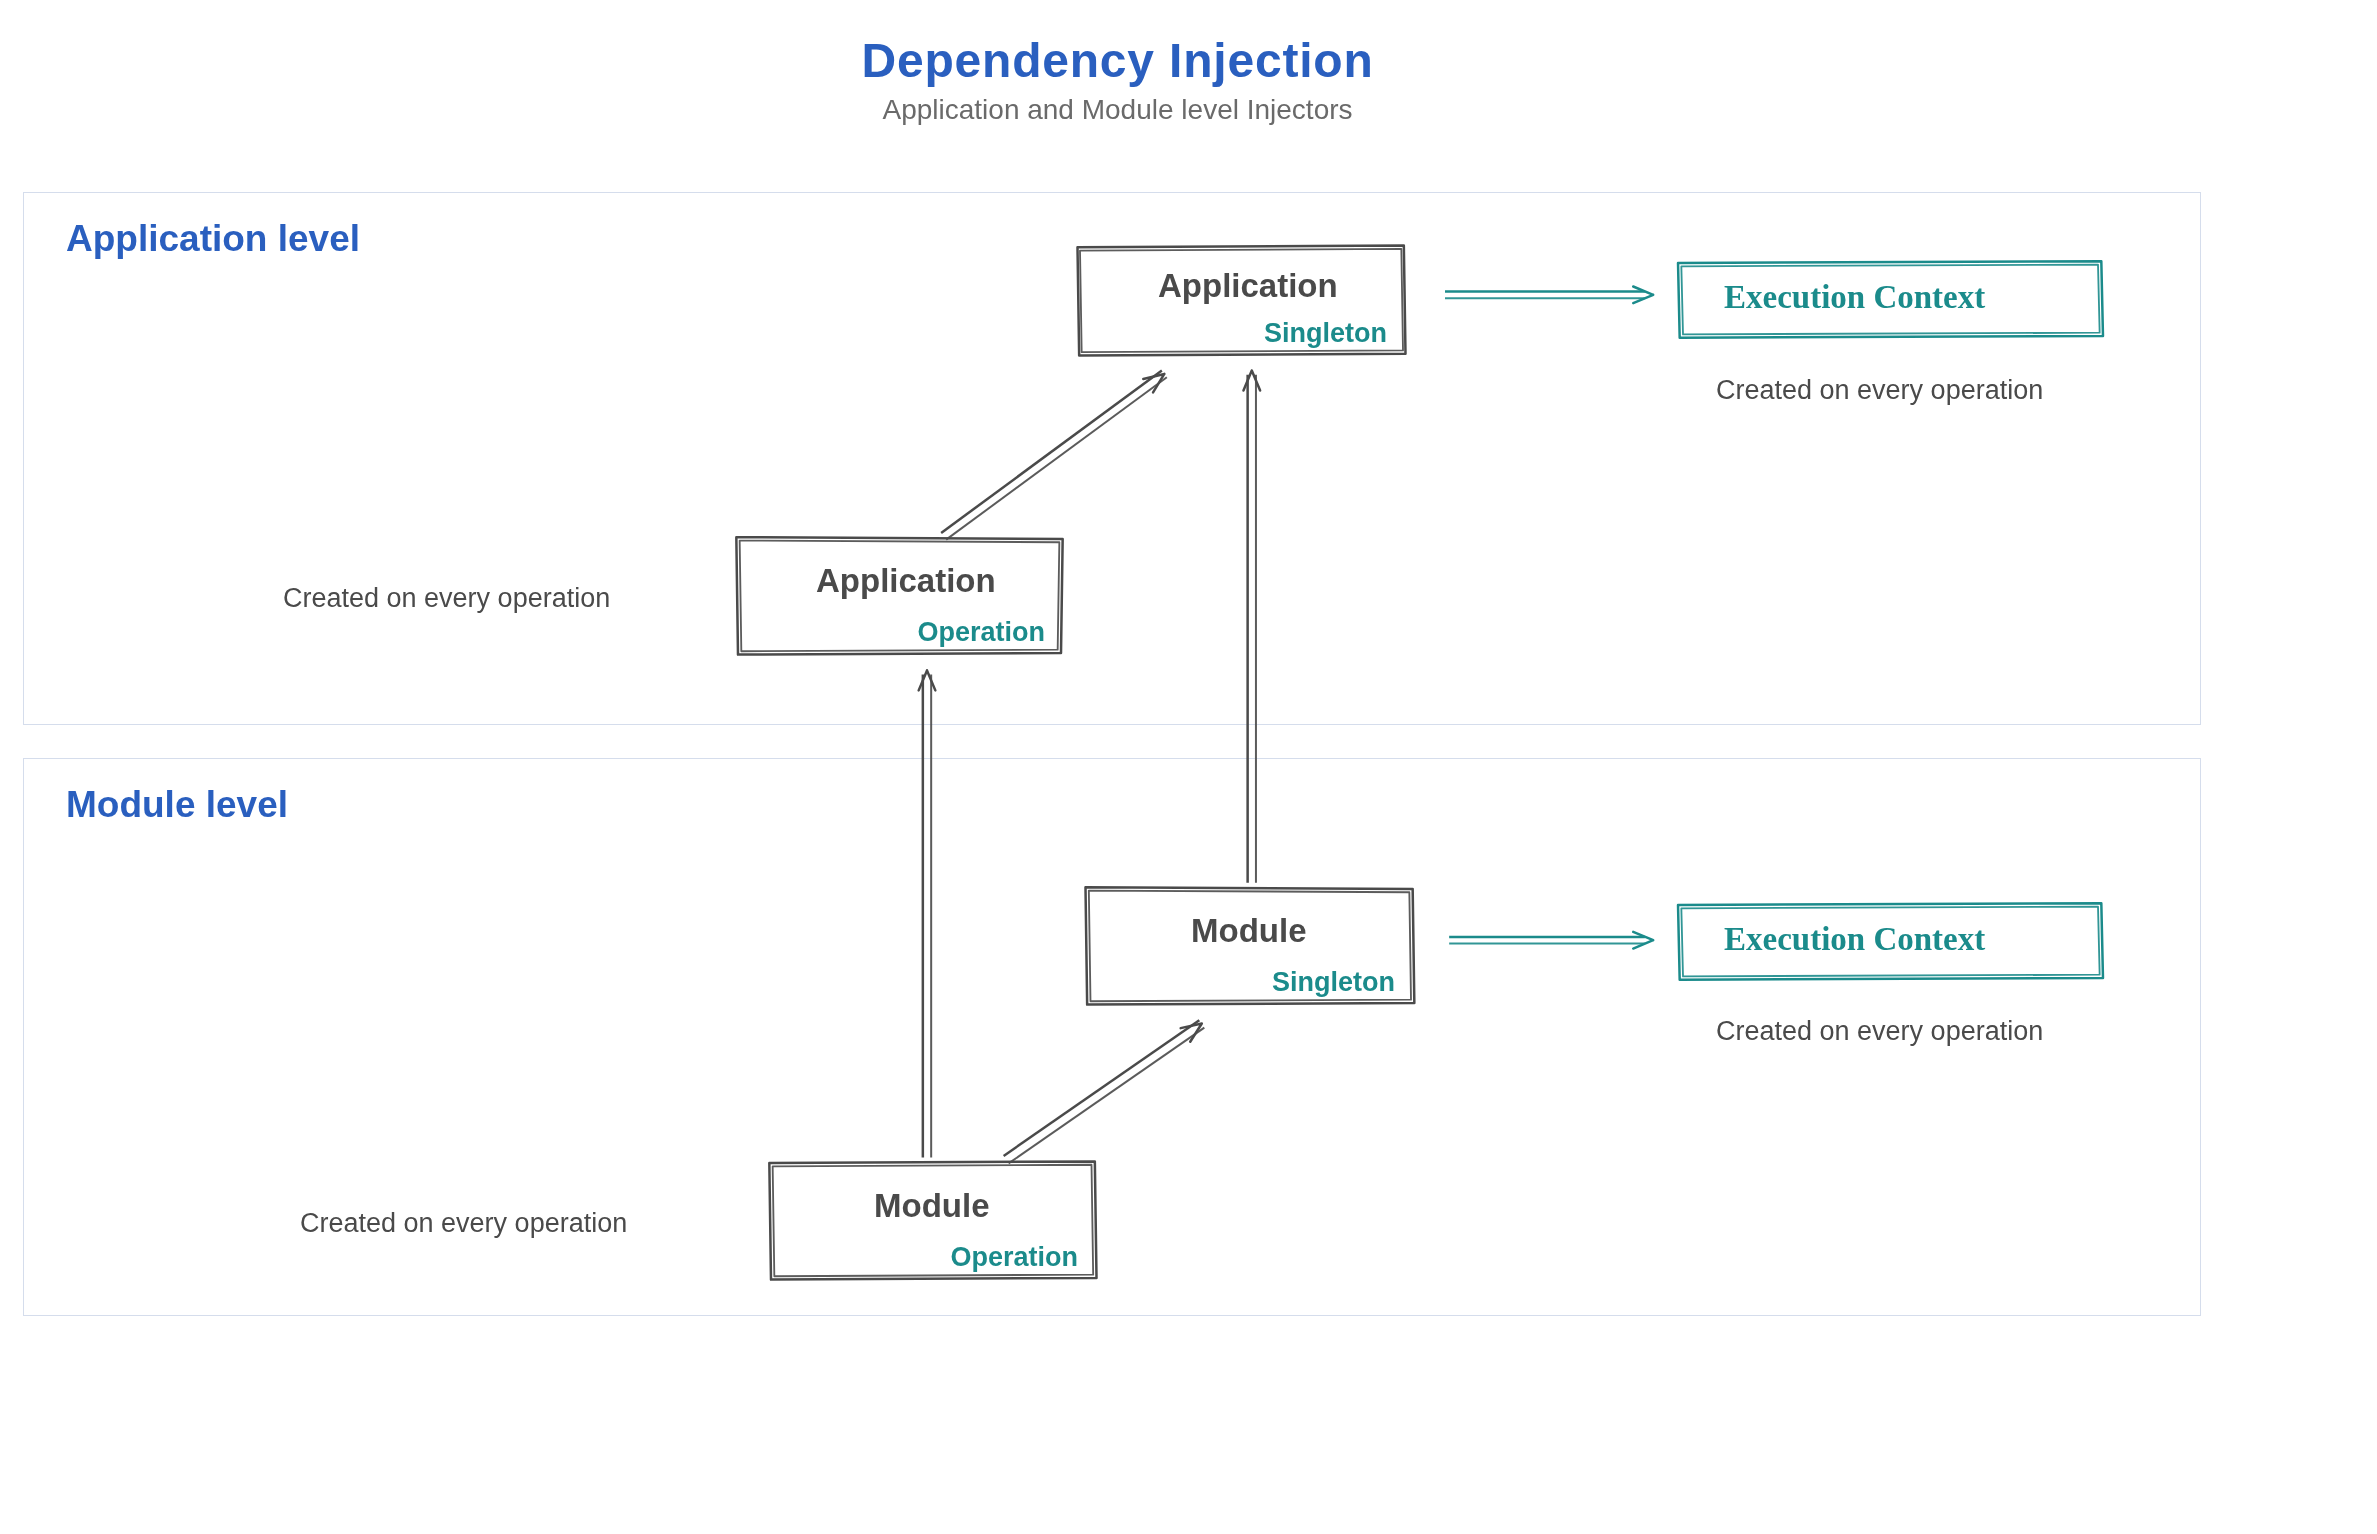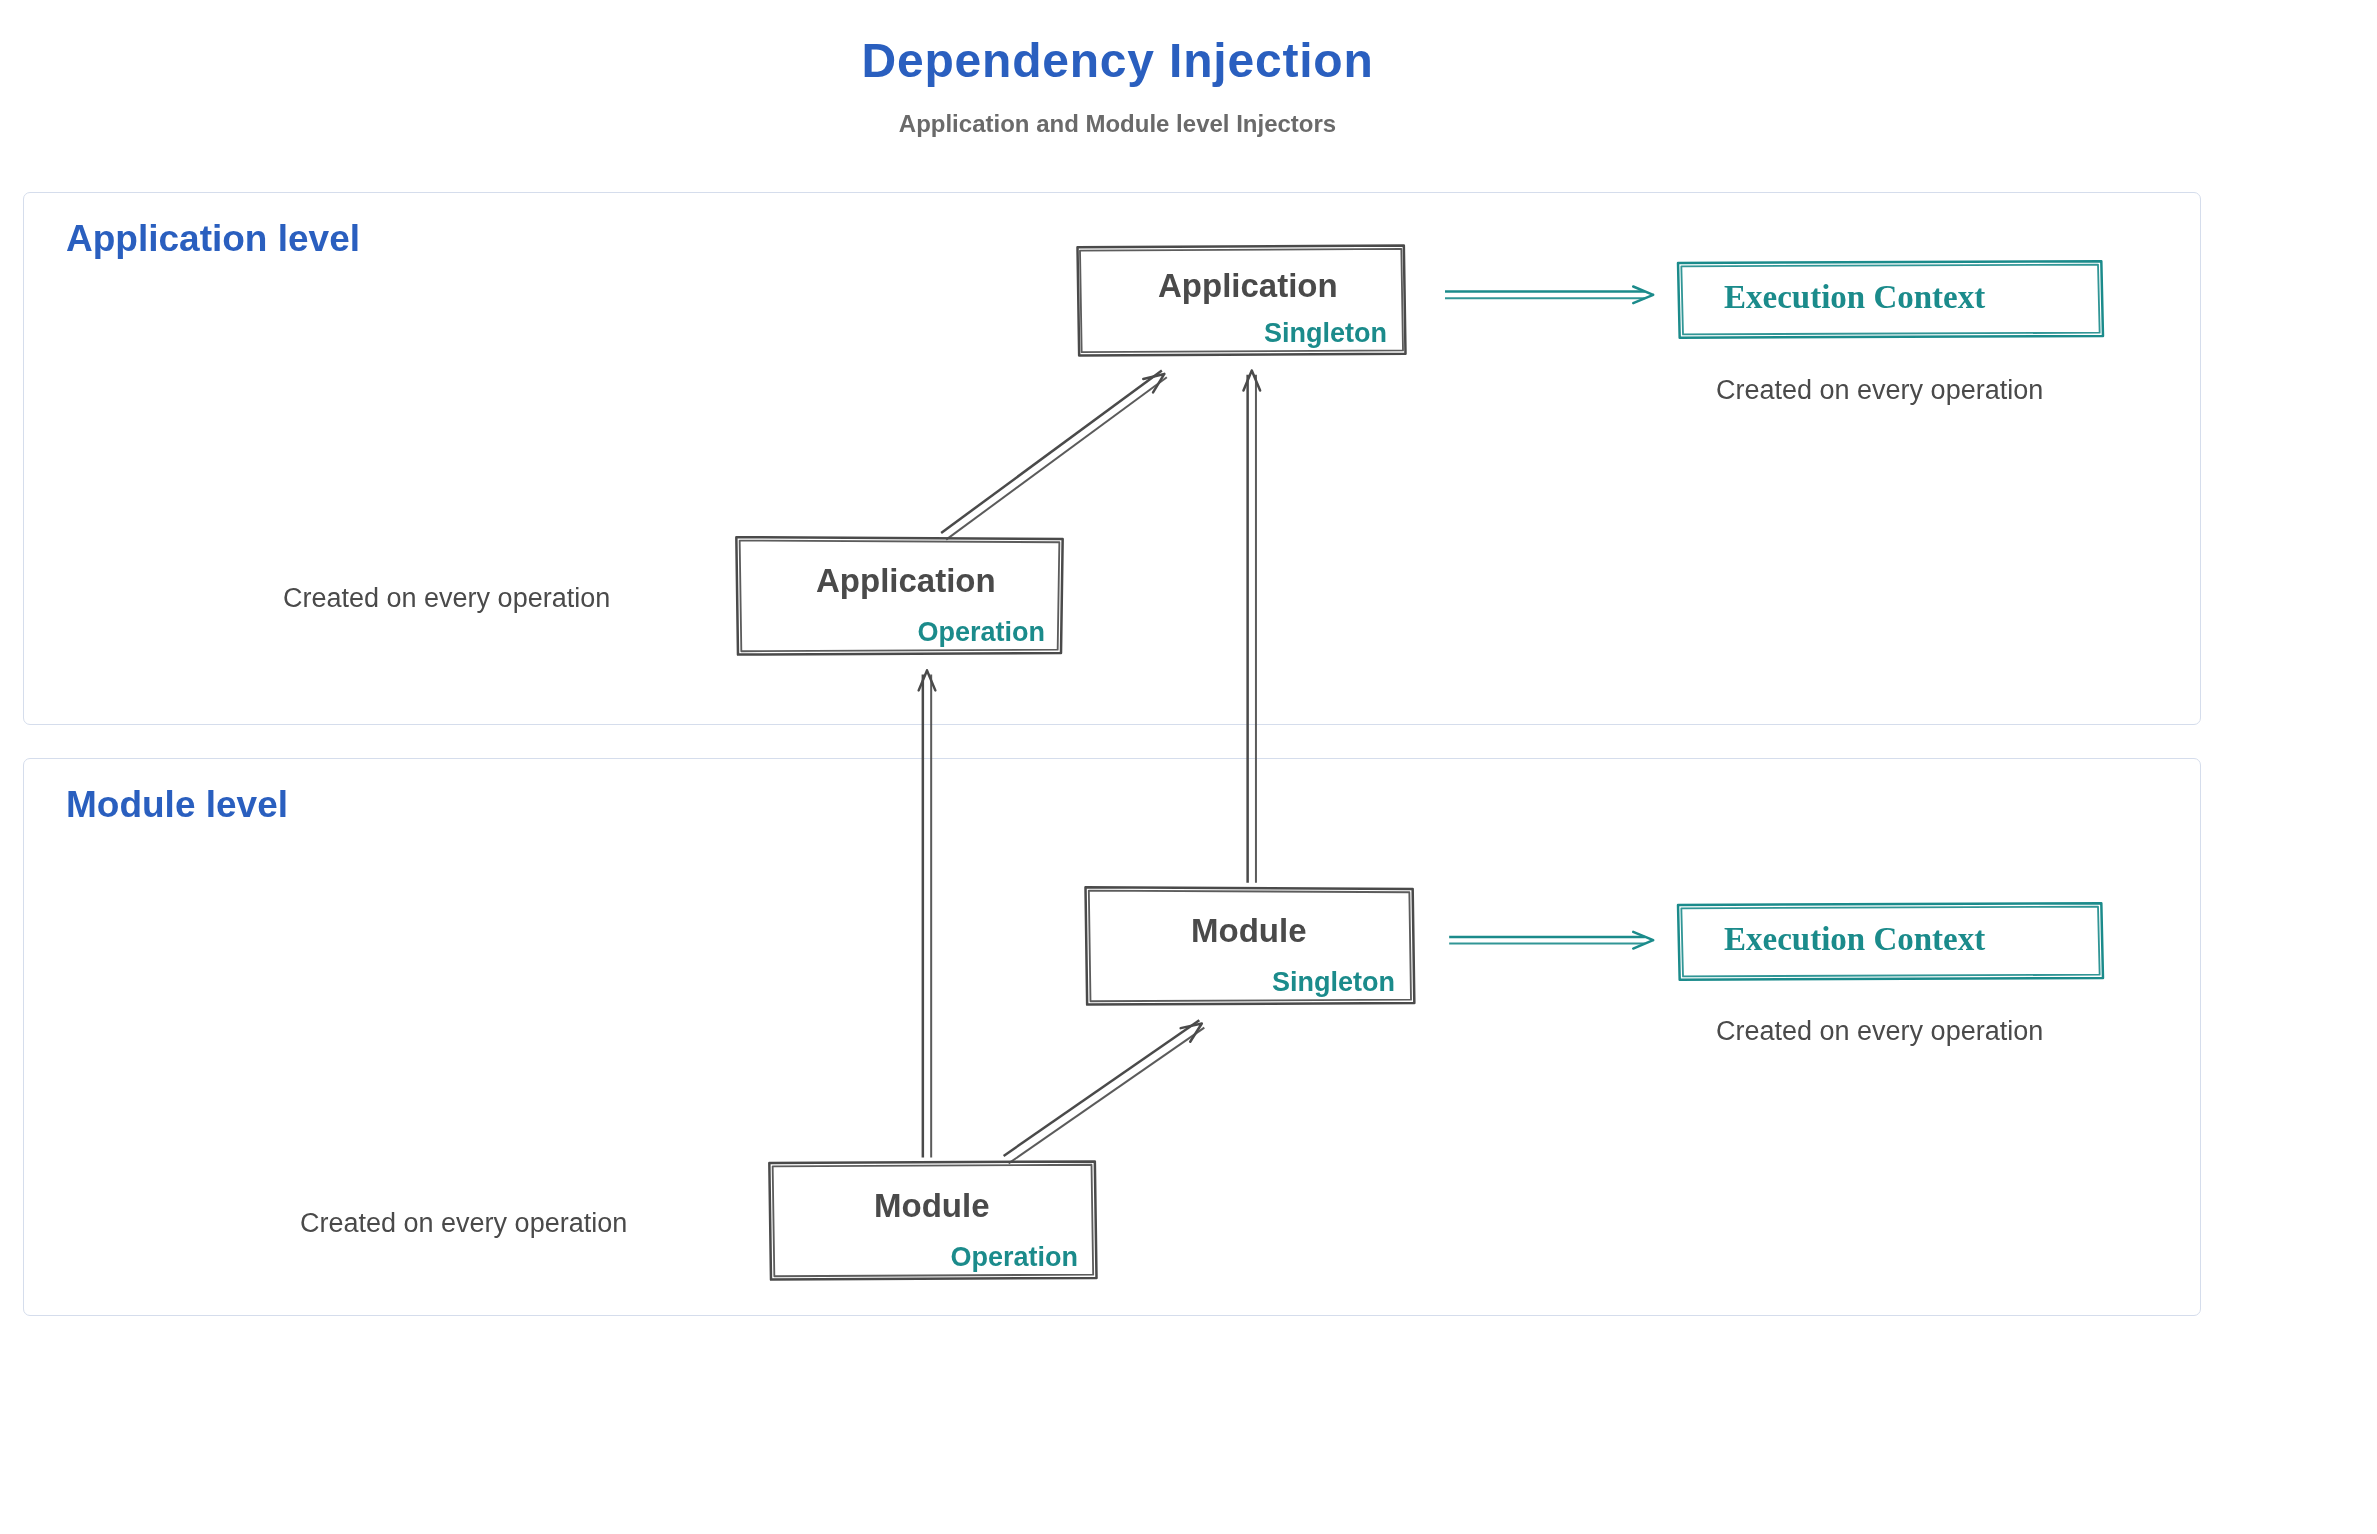--- a/index.html
+++ b/index.html
@@ -31,31 +31,31 @@
     width: 100%;
     text-align: center;
   }
   .title {
     font-size: 48px;
     color: var(--blue);
     font-weight: 700;
     letter-spacing: 0.8px;
   }
   .subtitle {
-    font-size: 24px;
+    font-size: 28px;
     color: var(--ink-light);
-    margin-top: 22px;
-    font-weight: 700;
+    margin-top: 6px;
+    font-weight: 400;
   }
   .section {
     position: absolute;
     left: 23px;
     right: 34px;
     border: 1.7px solid var(--border-light);
-    border-radius: 7px;
+    border-radius: 0;
     box-sizing: border-box;
   }
   .section.app   { top: 192px;  height: 533px; }
   .section.mod   { top: 758px;  height: 558px; }
   .section-label {
     position: absolute;
     top: 25px;
     left: 42px;
     font-size: 37px;
     color: var(--blue);

